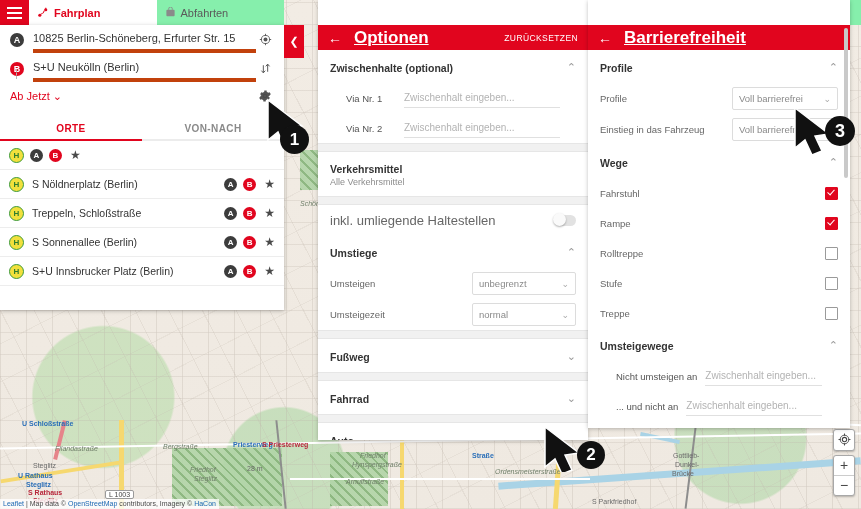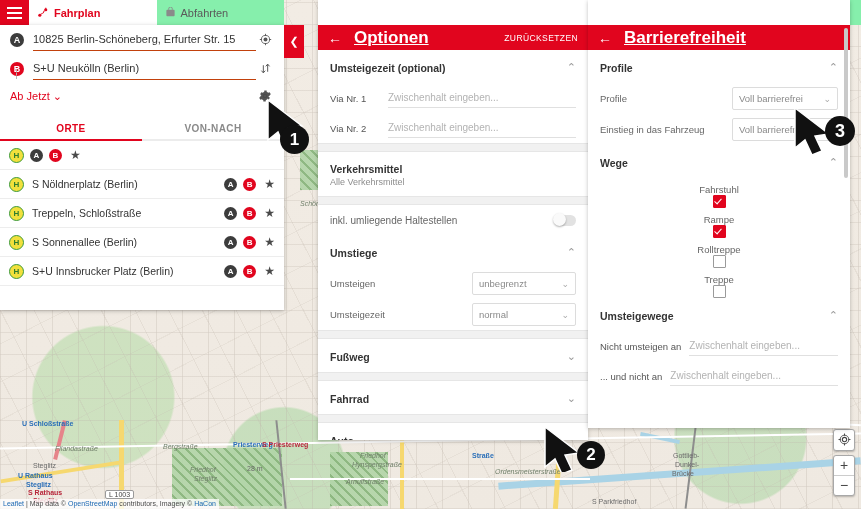--- a/index.html
+++ b/index.html
@@ -70,21 +70,21 @@
   .tab.inactive{background:#86efac;color:#5a5a5a;}
 
   
   .panel{position:absolute;background:#fff;overflow:hidden;}
   .p1{left:0;top:25px;width:284px;height:285px;box-shadow:0 1px 4px rgba(0,0,0,.25);}
   .row-ab{display:flex;align-items:center;padding:0 10px;height:29px;}
   .badge{width:14px;height:14px;border-radius:50%;color:#fff;font-size:9px;font-weight:bold;
     display:flex;align-items:center;justify-content:center;flex:0 0 auto;}
   .badge.a{background:#3c3c3c;}
   .badge.b{background:#e1051e;}
-  .fieldtext{flex:1;margin-left:9px;font-size:11px;color:#333;border-bottom:1px solid #c2410c;
+  .fieldtext{flex:1;margin-left:9px;font-size:11px;color:#333;border-bottom:4px solid #c2410c;
     height:22px;line-height:22px;overflow:hidden;white-space:nowrap;}
   .icobtn{width:18px;height:18px;display:flex;align-items:center;justify-content:center;
     color:#5a5a5a;cursor:pointer;flex:0 0 auto;}
   .connector{position:absolute;left:16px;top:44px;width:1px;height:10px;
     border-left:1px dashed #b5b5b5;}
   .row-time{display:flex;align-items:center;padding:0 10px;height:26px;}
   .abjetzt{font-size:11px;color:#e1051e;cursor:pointer;}
   .searchbtn{margin:6px 8px 0;height:22px;background:#e1051e;color:#fff;font-size:10.5px;
     font-weight:bold;letter-spacing:.6px;display:flex;align-items:center;justify-content:center;
     cursor:pointer;}
@@ -112,36 +112,36 @@
   .p3{left:588px;top:0;width:262px;height:428px;box-shadow:0 1px 4px rgba(0,0,0,.25);}
   .pbar{height:25px;background:#e1051e;display:flex;align-items:center;padding:0 10px;color:#fff;}
   .pbar .back{font-size:14px;margin-right:12px;cursor:pointer;line-height:1;}
   .pbar .ptitle{font-size:17px;font-weight:bold;flex:1;text-decoration:underline;}
   .pbar .reset{font-size:8.5px;letter-spacing:.4px;cursor:pointer;}
   .sechead{display:flex;align-items:center;justify-content:space-between;padding:11px 12px 9px;}
   .sechead .t{font-size:10.5px;font-weight:bold;color:#333;}
   .sechead .sub{font-size:9px;color:#8d8d8d;margin-top:2px;font-weight:normal;}
   .chev{color:#9a9a9a;font-size:11px;cursor:pointer;}
   .gap{height:7px;background:#f1f1f1;border-top:1px solid #e6e6e6;border-bottom:1px solid #e6e6e6;}
-  .frow{display:flex;align-items:center;padding:0 12px;height:30px;}
+  .frow{display:flex;align-items:center;padding:0 28px;height:30px;}
   .flabel{font-size:9.5px;color:#555;width:58px;flex:0 0 auto;}
   .flabel.w{width:auto;margin-right:8px;}
   .finput{flex:1;font-size:10px;color:#b3b3b3;border-bottom:1px solid #e0e0e0;height:19px;
     line-height:19px;cursor:text;}
   .togglerow{display:flex;align-items:center;justify-content:space-between;padding:0 12px;height:30px;}
-  .togglerow .tl{font-size:10px;color:#666;}
+  .togglerow .tl{font-size:13px;color:#666;}
   .switch{width:22px;height:11px;border-radius:6px;background:#e2e2e2;position:relative;cursor:pointer;}
   .switch i{position:absolute;top:-1.5px;left:-1px;width:13px;height:13px;border-radius:50%;
     background:#fafafa;box-shadow:0 1px 2px rgba(0,0,0,.3);}
   .selrow{display:flex;align-items:center;justify-content:space-between;padding:0 12px;height:31px;}
   .selrow .sl{font-size:9.5px;color:#666;}
   .sel{width:90px;height:21px;border:1px solid #dcdcdc;border-radius:2px;display:flex;
     align-items:center;justify-content:space-between;padding:0 6px;font-size:9.5px;color:#8a8a8a;cursor:pointer;}
   .sel .c{color:#aaa;font-size:9px;}
-  .cbrow{display:flex;align-items:center;justify-content:flex-end;padding:0 12px;height:30px;flex-direction:column;}
+  .cbrow{display:flex;align-items:center;justify-content:space-between;padding:0 12px;height:30px;}
   .cbrow .cl{font-size:9.5px;color:#666;}
   .cb{width:11px;height:11px;border:1px solid #9a9a9a;border-radius:1px;background:#fff;cursor:pointer;}
   .cb.on{background:#e1051e;border-color:#e1051e;position:relative;}
   .cb.on:after{content:"";position:absolute;left:2.5px;top:.5px;width:3px;height:6px;
     border:solid #fff;border-width:0 1.6px 1.6px 0;transform:rotate(42deg);}
   .scrollbar{position:absolute;right:2px;top:28px;width:4px;border-radius:2px;background:#c9c9c9;}
 
   
   .arrow{position:absolute;pointer-events:none;}
   .numbadge{position:absolute;border-radius:50%;background:#111;color:#fff;
@@ -379,21 +379,21 @@
   </div>
 
   <div class="panel p2">
     <div class="pbar" style="margin-top:25px;">
       <span class="back">←</span>
       <span class="ptitle">Optionen</span>
       <span class="reset">ZURÜCKSETZEN</span>
     </div>
 
     <div class="sechead">
-      <span class="t">Umsteigezeit (optional)</span>
+      <span class="t">Zwischenhalte (optional)</span>
       <span class="chev">⌃</span>
     </div>
     <div class="frow">
       <span class="flabel">Via Nr. 1</span>
       <span class="finput">Zwischenhalt eingeben...</span>
     </div>
     <div class="frow">
       <span class="flabel">Via Nr. 2</span>
       <span class="finput">Zwischenhalt eingeben...</span>
     </div>
@@ -489,20 +489,24 @@
         </div>
         <div class="cbrow">
           <span class="cl">Rampe</span>
           <span class="cb on"></span>
         </div>
         <div class="cbrow">
           <span class="cl">Rolltreppe</span>
           <span class="cb"></span>
         </div>
         <div class="cbrow">
+          <span class="cl">Stufe</span>
+          <span class="cb"></span>
+        </div>
+        <div class="cbrow">
           <span class="cl">Treppe</span>
           <span class="cb"></span>
         </div>
       </div>
 
     <div class="sechead">
       <span class="t">Umsteigewege</span>
       <span class="chev">⌃</span>
     </div>
     <div class="frow">

